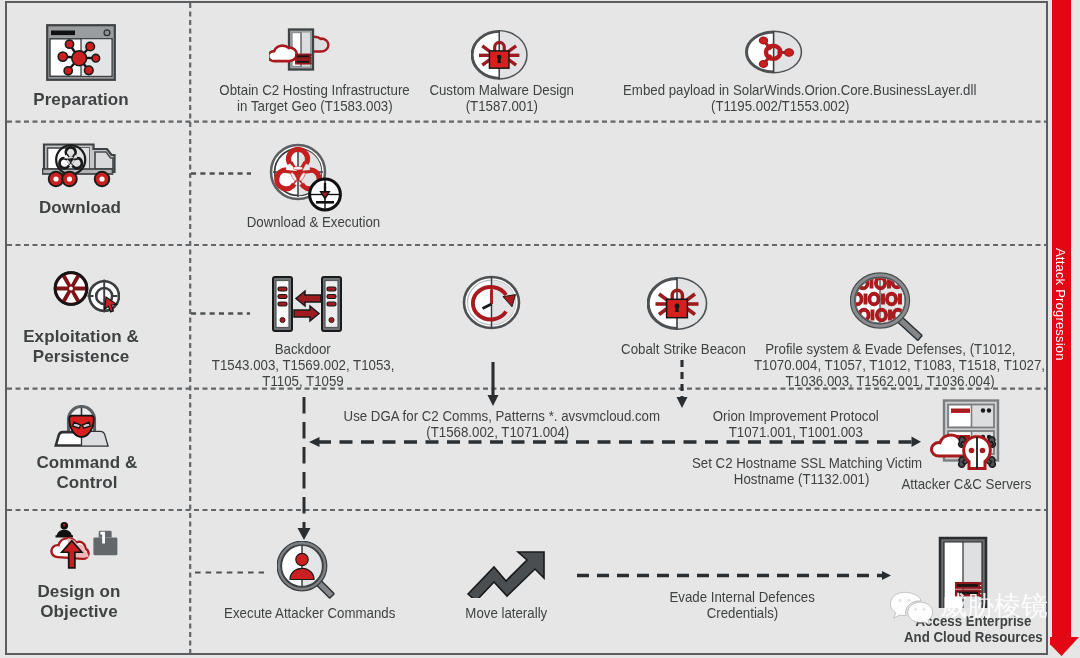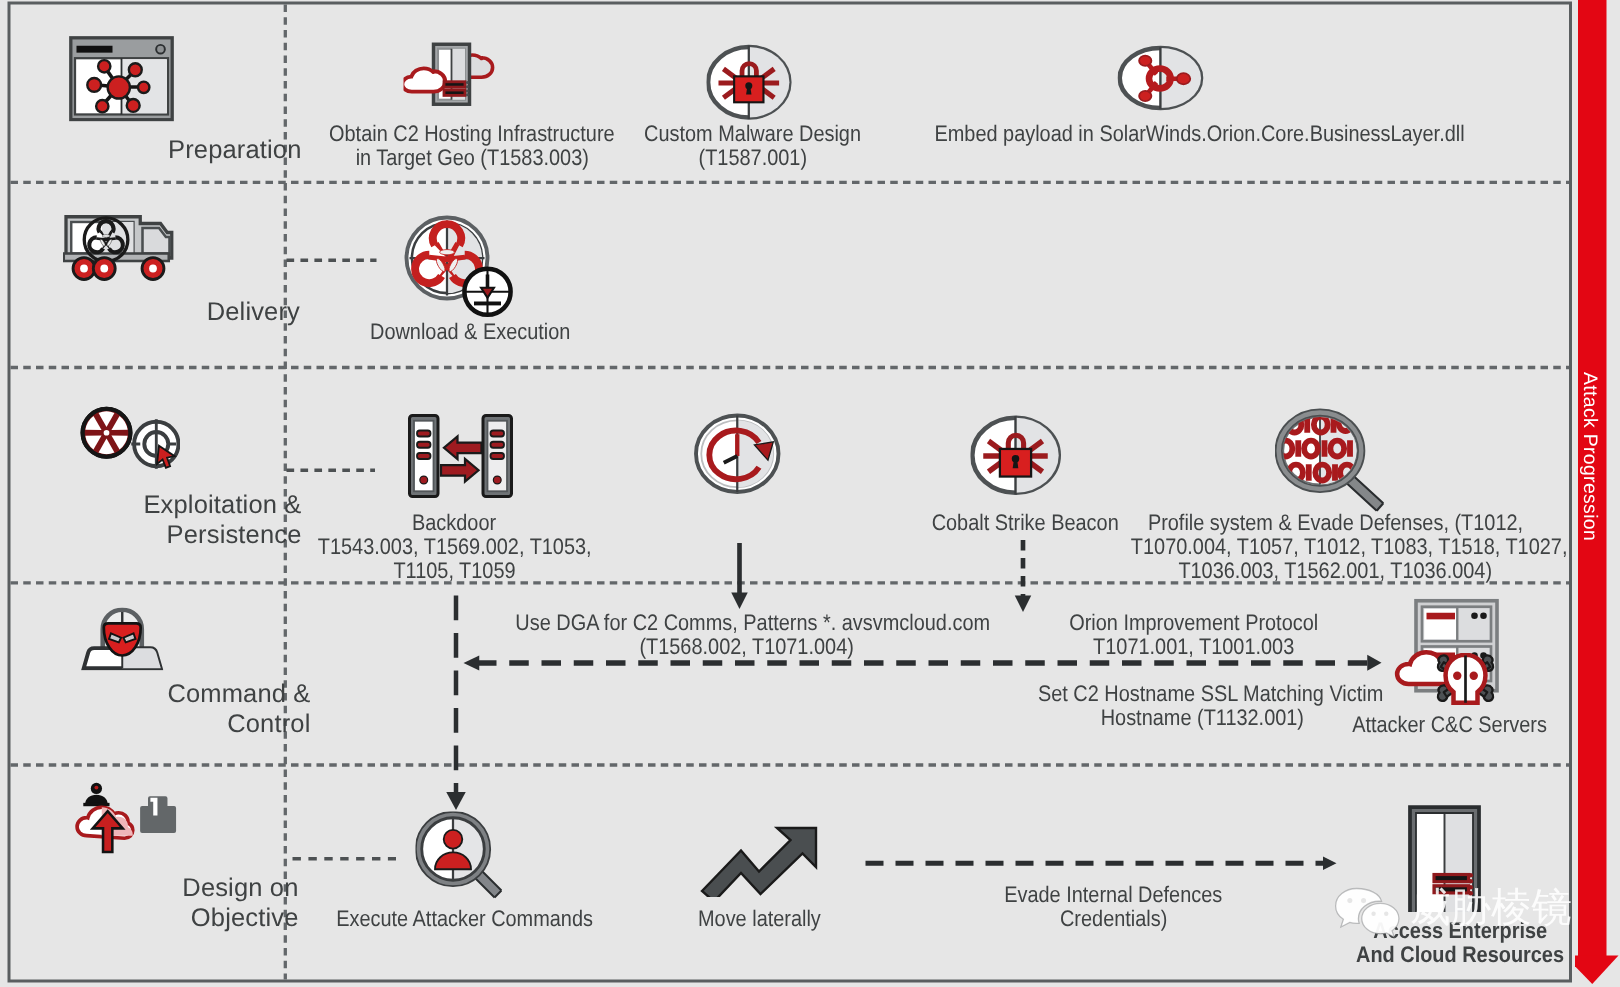--- a/index.html
+++ b/index.html
@@ -6,23 +6,23 @@
   html,body{margin:0;padding:0;}
   body{width:1080px;height:658px;overflow:hidden;background:#e6e6e6;
        font-family:"Liberation Sans",sans-serif;}
   #root{position:relative;width:1080px;height:658px;background:#e6e6e6;overflow:hidden;}
 
   
   .frame{position:absolute;left:5px;top:1px;width:1043px;height:654px;
          border:2px solid #5a5e60;box-sizing:border-box;background:#e6e6e6;}
 
   
-  .phase{position:absolute;text-align:right;
-         color:#3f4243;font-size:17px;line-height:20px;font-weight:400;
-         white-space:pre-line;letter-spacing:.1px;margin-left:44px;}
+  .phase{position:absolute;text-align:center;
+         color:#3f4243;font-size:17px;line-height:20px;font-weight:700;
+         white-space:pre-line;letter-spacing:.1px;}
   .phase-icon{position:absolute;display:block;}
   .phase-icon svg{display:block;}
 
   
   .node{position:absolute;text-align:center;color:#3f4243;
         font-size:15px;line-height:16.2px;letter-spacing:0px;}
   .node .cap{display:block;white-space:nowrap;}
   .node .cap > i{display:inline-block;font-style:normal;transform:scaleX(.885);}
   .node.bold{font-weight:700;}
   .node-icon{position:absolute;display:block;}
@@ -121,21 +121,21 @@
           <circle cx="27.5" cy="36" r="7.3"></circle>
           <circle cx="60" cy="36" r="7.3"></circle>
   </g>
   <g fill="#fff">
           <circle cx="14" cy="36" r="2.6"></circle>
           <circle cx="27.5" cy="36" r="2.6"></circle>
           <circle cx="60" cy="36" r="2.6"></circle>
         </g>
 </svg>
     </span>
-  <div class="phase" style="left:4px;top:198px;width:152px"><span>Delivery</span></div>
+  <div class="phase" style="left:4px;top:198px;width:152px"><span>Download</span></div>
 
   <span class="phase-icon" style="left:46px;top:269px">
 <svg width="74" height="50" viewBox="0 0 74 50">
 
   <g>
     <circle cx="25" cy="19.5" r="16.0" fill="#7e1417" stroke="#151515" stroke-width="2.6"></circle>
     <g fill="#fff" stroke="none">
       <path d="M25.0 15.7 L19.7 6.3 A14.2 14.2 0 0 1 30.3 6.3 Z"></path>
       <path d="M28.3 17.6 L33.7 8.3 A14.2 14.2 0 0 1 39.1 17.5 Z"></path>
       <path d="M28.3 21.4 L39.1 21.5 A14.2 14.2 0 0 1 33.7 30.7 Z"></path>
@@ -281,20 +281,21 @@
   <ellipse cx="28.2" cy="22.3" rx="7.2" ry="6.6" fill="none" stroke="#b51a1d" stroke-width="4.4"></ellipse>
   <g fill="#cc2020" stroke="#9b1b1e" stroke-width="1.2">
     <ellipse cx="18.5" cy="10.5" rx="4.1" ry="3.4"></ellipse>
     <ellipse cx="18.5" cy="34" rx="4.1" ry="3.4"></ellipse>
     <ellipse cx="44" cy="22.5" rx="4.5" ry="3.7"></ellipse>
   </g>
 </svg>
     </span>
   <div class="node" id="n-embed-payload" style="left:600px;top:82px;width:360px">
     <span class="cap"><i>Embed payload in SolarWinds.Orion.Core.BusinessLayer.dll</i></span>
+    <span class="cap"><i>(T1195.002/T1553.002)</i></span>
   </div>
 
   <span class="node-icon" style="left:269px;top:143px">
 <svg width="78" height="70" viewBox="0 0 78 70">
   <circle cx="29" cy="29" r="27" fill="#fff" stroke="#5c6063" stroke-width="2.6"></circle>
   <circle cx="29" cy="29" r="23.4" fill="#fff" stroke="#3b3e40" stroke-width="1.7"></circle>
   <path d="M29 5.6 a23.4 23.4 0 0 1 0 46.8z" fill="#e2e3e5"></path>
   <line x1="29" y1="4" x2="29" y2="54" stroke="#3b3e40" stroke-width="1.5"></line>
   <line x1="4" y1="29" x2="54" y2="29" stroke="#3b3e40" stroke-width="1.5"></line>
   <g transform="translate(29,29.5) scale(0.175)">

